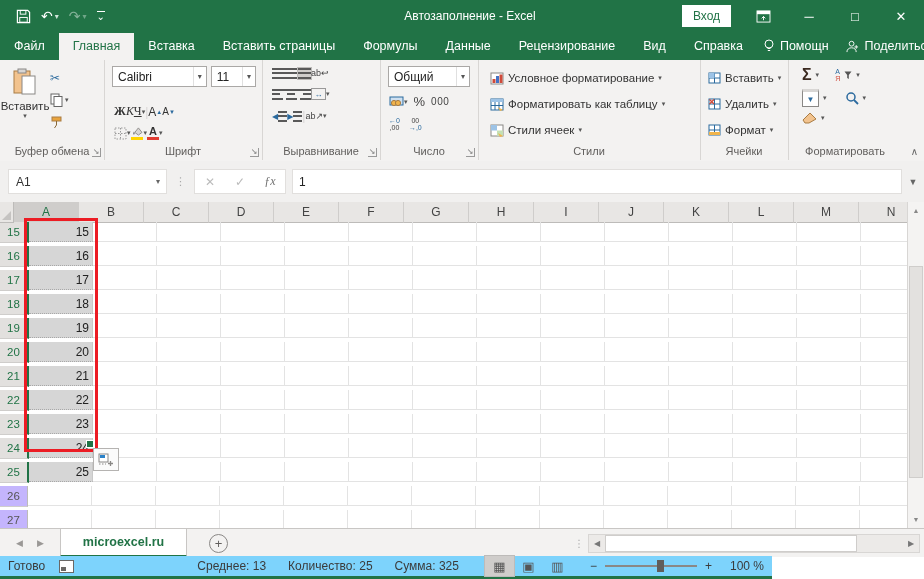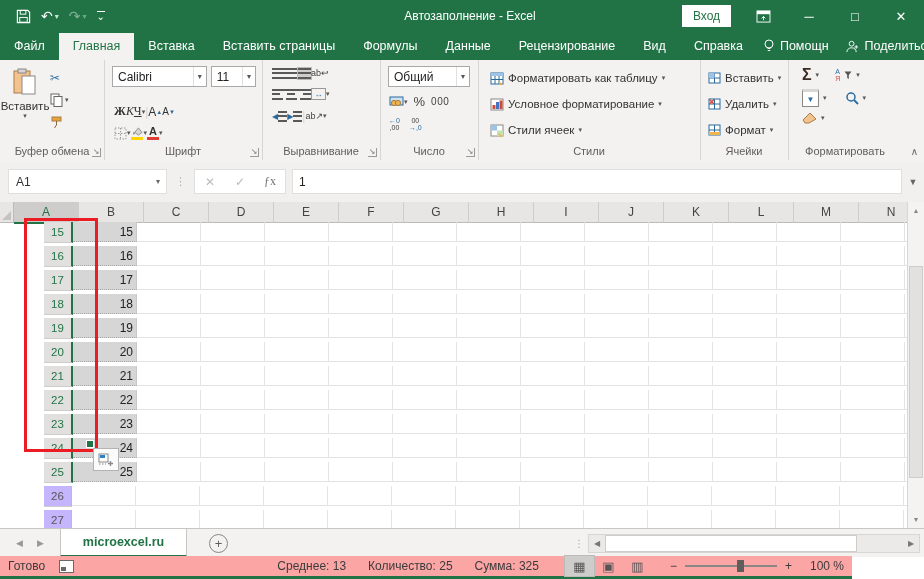--- a/index.html
+++ b/index.html
@@ -47,32 +47,32 @@
   .yellowbar{display:block;width:12px;height:3px;background:#ffd400;margin-top:1px;}
   .lblbtn{display:flex;align-items:center;gap:4px;font-size:11.5px;color:#333;height:20px;white-space:nowrap;}
   .chev-collapse{position:absolute;right:6px;bottom:4px;font-size:10px;color:#666;}
   
   .fbar{position:absolute;left:0;top:161px;width:924px;height:41px;background:#f1f0ef;border-bottom:2px solid #e1dfdd;display:flex;align-items:center;}
   .namebox{margin-left:8px;width:150px;height:23px;background:#fff;border:1px solid #e1dfdd;display:flex;align-items:center;justify-content:space-between;padding-left:7px;font-size:12px;}
   .namebox .cv{font-size:8px;color:#666;padding-right:6px;}
   .fdots{color:#aaa;font-size:11px;margin:0 8px;}
   .fbtns{display:flex;align-items:center;gap:0;background:#fff;border:1px solid #e1dfdd;height:23px;}
   .fbtn{width:30px;text-align:center;color:#bbb;font-size:12px;}
-  .fx{color:#737373;font-family:"Liberation Serif",serif;}
+  .fx{color:#737373;font-style:italic;font-family:"Liberation Serif",serif;}
   .finput{flex:1;height:23px;background:#fff;border:1px solid #e1dfdd;margin-left:6px;margin-right:0;display:flex;align-items:center;padding-left:6px;font-size:12px;color:#222;}
   .fexpand{width:22px;text-align:center;color:#666;font-size:9px;}
   
   .sheet{position:absolute;left:0;top:202px;width:924px;height:326px;background:#fff;overflow:hidden;}
   .headrow{display:flex;height:20px;}
   .corner{width:27px;height:20px;background:#e8e6e4;border-right:1px solid #bdbbb9;border-bottom:1px solid #bdbbb9;position:relative;}
   .corner:after{content:"";position:absolute;right:2px;bottom:2px;border-left:9px solid transparent;border-bottom:9px solid #c5c3c1;}
   .colh{width:64px;height:20px;background:#e8e6e4;border-right:1px solid #cfcdcb;border-bottom:1px solid #bdbbb9;
         display:flex;align-items:center;justify-content:center;font-size:12px;color:#444;flex:0 0 64px;}
   .colh.sel{background:#cfcdcb;border-bottom:2px solid #217346;color:#217346;}
-  .grow{display:flex;height:24px;padding-left:44px;}
+  .grow{display:flex;height:24px;}
   .rowh{width:27px;height:20px;background:#c4b5fd;border-right:1px solid #bdbbb9;border-bottom:1px solid #cfcdcb;
         display:flex;align-items:center;justify-content:center;font-size:11.5px;color:#555;flex:0 0 27px;}
   .rowh.sel{color:#217346;border-right:2px solid #217346;background:#e2e0de;}
   .cell{width:64px;height:20px;border-right:1px solid #e3e3e3;border-bottom:1px solid #e3e3e3;font-size:12px;color:#222;
         display:flex;align-items:center;justify-content:flex-end;padding-right:3px;box-sizing:border-box;flex:0 0 64px;}
   .cell.selcell{background:#d6d6d6;border-bottom:1px dotted #a8a8a8;border-right:1px solid #c9c9c9;}
   .redrect{position:absolute;left:24px;top:16px;width:68px;height:228px;border:3px solid #ec1c24;z-index:10;pointer-events:none;}
   .fillhandle{position:absolute;left:86px;top:238px;width:6px;height:6px;background:#217346;border:1px solid #fff;z-index:11;}
   .autofillbtn{position:absolute;left:93px;top:246px;width:24px;height:21px;background:#fbfbfb;border:1px solid #b5b3b1;z-index:11;
                display:flex;align-items:center;justify-content:center;}
@@ -85,21 +85,21 @@
   .navarrows{display:flex;align-items:center;gap:14px;padding:0 16px;color:#9a9896;font-size:9px;}
   .sheettab{background:#fff;border-left:1px solid #c8c6c4;border-right:1px solid #c8c6c4;border-bottom:2px solid #217346;
             display:flex;align-items:center;padding:0 22px;color:#217346;font-weight:bold;font-size:12.5px;}
   .addsheet{width:17px;height:17px;border:1px solid #8a8886;border-radius:50%;color:#605e5c;display:flex;align-items:center;justify-content:center;font-size:13px;align-self:center;margin-left:22px;}
   .hscrollzone{margin-left:auto;display:flex;align-items:center;gap:4px;padding-right:4px;}
   .hdots{color:#aaa;font-size:10px;}
   .hscroll{width:330px;height:17px;background:#eceae8;border:1px solid #d8d6d4;display:flex;align-items:center;}
   .harrow{width:16px;text-align:center;color:#777;font-size:8px;}
   .hthumb{height:15px;flex:0 0 250px;background:#fff;border:1px solid #cfcdcb;}
   
-  .statusbar{position:absolute;left:0;top:556px;width:852px;height:23px;background:#fca5a5;border-bottom:3px solid #217346;
+  .statusbar{position:absolute;left:0;top:556px;width:772px;height:23px;background:#7dd3fc;border-bottom:3px solid #217346;
              display:flex;align-items:center;font-size:12px;color:#3b3b3b;box-sizing:border-box;}
   .stmode{margin-left:8px;}
   .macroicon{width:13px;height:11px;border:1px solid #6a6866;margin-left:14px;position:relative;background:#fff;}
   .macroicon:after{content:"";position:absolute;left:1px;bottom:1px;width:5px;height:4px;background:#6a6866;}
   .ststats{margin-left:auto;display:flex;gap:22px;}
   .viewbtns{display:flex;margin-left:26px;}
   .viewbtn{width:29px;height:20px;display:flex;align-items:center;justify-content:center;color:#555;font-size:13px;}
   .zoomctl{display:flex;align-items:center;gap:8px;margin-left:18px;margin-right:8px;}
   .zoomtrack{width:92px;height:2px;background:#8a8886;position:relative;}
   .zoomthumb{position:absolute;left:52px;top:-5px;width:7px;height:12px;background:#605e5c;}
@@ -317,36 +317,36 @@
       <span class="microtxt"><span>00</span><br><span style="color:#2b6a9e;">→,0</span></span>
     </div>
     <div class="grplabel">Число</div>
     <span class="launcher">↘</span>
   </div>
 
   <div class="grp" style="left:478px;width:222px;">
     <div style="padding:8px 0 0 12px;display:flex;flex-direction:column;gap:6px;">
       <span class="lblbtn">
         <svg width="14" height="13" viewBox="0 0 14 13">
+            <rect x="1" y="1" width="12" height="11" fill="#fff" stroke="#8a8886"></rect>
+            <rect x="2.5" y="7" width="3" height="4" fill="#d04a3a"></rect>
+            <rect x="6" y="4" width="3" height="7" fill="#4472c4"></rect>
+            <rect x="9.5" y="2.5" width="3" height="8.5" fill="#d04a3a"></rect>
+          </svg>
+        <span>Условное форматирование</span>
+        <span class="carets">▾</span>
+      </span>
+      <span class="lblbtn">
+        <svg width="14" height="13" viewBox="0 0 14 13">
             <rect x="1" y="1" width="12" height="11" fill="#fff" stroke="#2b6a9e"></rect>
             <rect x="1" y="1" width="12" height="3" fill="#9dc3e6"></rect>
             <path d="M1 7.5h12M5 4v8M9 4v8" stroke="#2b6a9e"></path>
             <path d="M8 9 L13 12 L10 13 Z" fill="#f0b44c"></path>
           </svg>
         <span>Форматировать как таблицу</span>
-        <span class="carets">▾</span>
-      </span>
-      <span class="lblbtn">
-        <svg width="14" height="13" viewBox="0 0 14 13">
-            <rect x="1" y="1" width="12" height="11" fill="#fff" stroke="#8a8886"></rect>
-            <rect x="2.5" y="7" width="3" height="4" fill="#d04a3a"></rect>
-            <rect x="6" y="4" width="3" height="7" fill="#4472c4"></rect>
-            <rect x="9.5" y="2.5" width="3" height="8.5" fill="#d04a3a"></rect>
-          </svg>
-        <span>Условное форматирование</span>
         <span class="carets">▾</span>
       </span>
       <span class="lblbtn">
         <svg width="14" height="13" viewBox="0 0 14 13">
             <rect x="1" y="1" width="12" height="11" fill="#fff" stroke="#8a8886"></rect>
             <rect x="1" y="1" width="6" height="5.5" fill="#9dc3e6"></rect>
             <rect x="7" y="6.5" width="6" height="5.5" fill="#c5e0b4"></rect>
             <path d="M8 9 L13 12 L10 13 Z" fill="#f0b44c"></path>
           </svg>
         <span>Стили ячеек</span>

